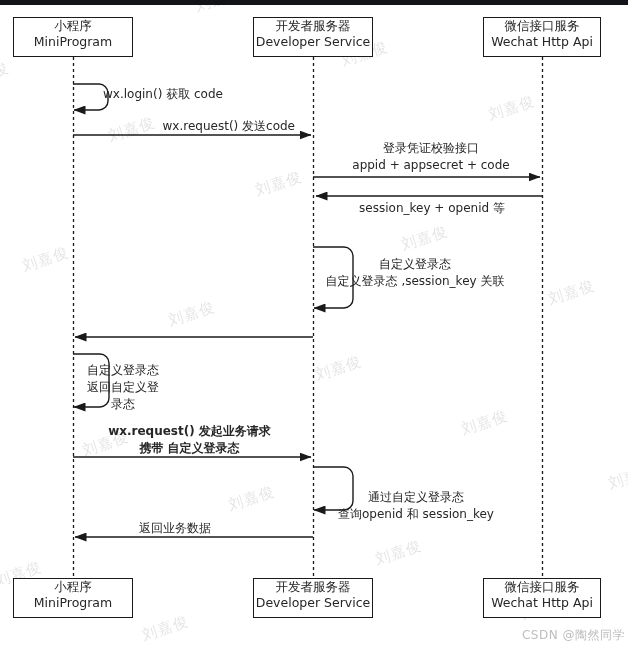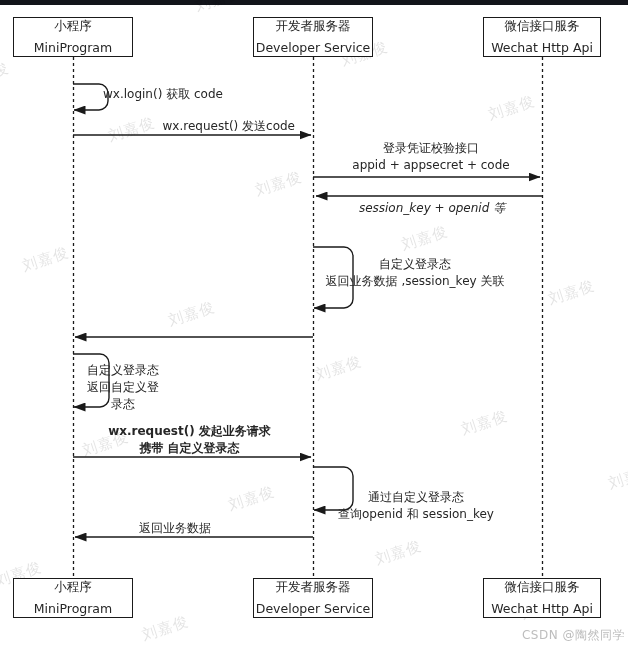--- a/index.html
+++ b/index.html
@@ -13,21 +13,21 @@
   #topbar{position:absolute;left:0;top:0;width:628px;height:5px;background:var(--topbar);}
   #watermark-layer{position:absolute;left:-160px;top:-140px;width:1100px;height:1100px;
     transform:rotate(-18deg);pointer-events:none;}
   .wm{position:absolute;font-size:15px;color:var(--wm);letter-spacing:1px;white-space:nowrap;}
   #diagram-lines{position:absolute;left:0;top:0;}
   #diagram-lines path{stroke:var(--line);fill:none;}
   .lifeline{stroke-width:1.3;stroke-dasharray:3 3;}
   .msg{stroke-width:1.4;}
   #arr path{fill:var(--line);stroke:none;}
   .pbox{position:absolute;height:40px;border:1.5px solid var(--line);background:#fff;
-    display:flex;flex-direction:column;align-items:center;justify-content:space-between;
+    display:flex;flex-direction:column;align-items:center;justify-content:flex-start;
     font-size:12.5px;line-height:16px;color:var(--text);text-align:center;z-index:2;}
   .mlabel{position:absolute;font-size:12px;line-height:17px;color:var(--text);
     text-align:center;z-index:2;}
   .mlabel span{display:block;}
   .nowrap{white-space:nowrap;text-align:right;}
   #credit{position:absolute;right:3px;top:627px;font-size:12px;color:var(--credit);
     letter-spacing:0.5px;z-index:2;}
 </style>
 </head>
 <body>
@@ -114,27 +114,27 @@
 
   <div class="mlabel" style="left:95px;top:118px;width:200px;text-align:right;">
     <span>wx.request() 发送code</span>
   </div>
 
   <div class="mlabel" style="left:331px;top:140px;width:200px;">
     <span>登录凭证校验接口</span>
     <span>appid + appsecret + code</span>
   </div>
 
-  <div class="mlabel" style="left:332px;top:200px;width:200px;font-style:italic;">
+  <div class="mlabel" style="left:332px;top:200px;width:200px;">
     <span>session_key + openid 等</span>
   </div>
 
   <div class="mlabel" style="left:315px;top:256px;width:200px;">
     <span>自定义登录态</span>
-    <span>返回业务数据 ,session_key 关联</span>
+    <span>自定义登录态 ,session_key 关联</span>
   </div>
 
 
   <div class="mlabel" style="left:82px;top:362px;width:82px;">
     <span>自定义登录态</span>
     <span>返回自定义登录态</span>
   </div>
 
   <div class="mlabel" style="left:82px;top:423px;width:215px;font-weight:bold;">
     <span>wx.request() 发起业务请求</span>

